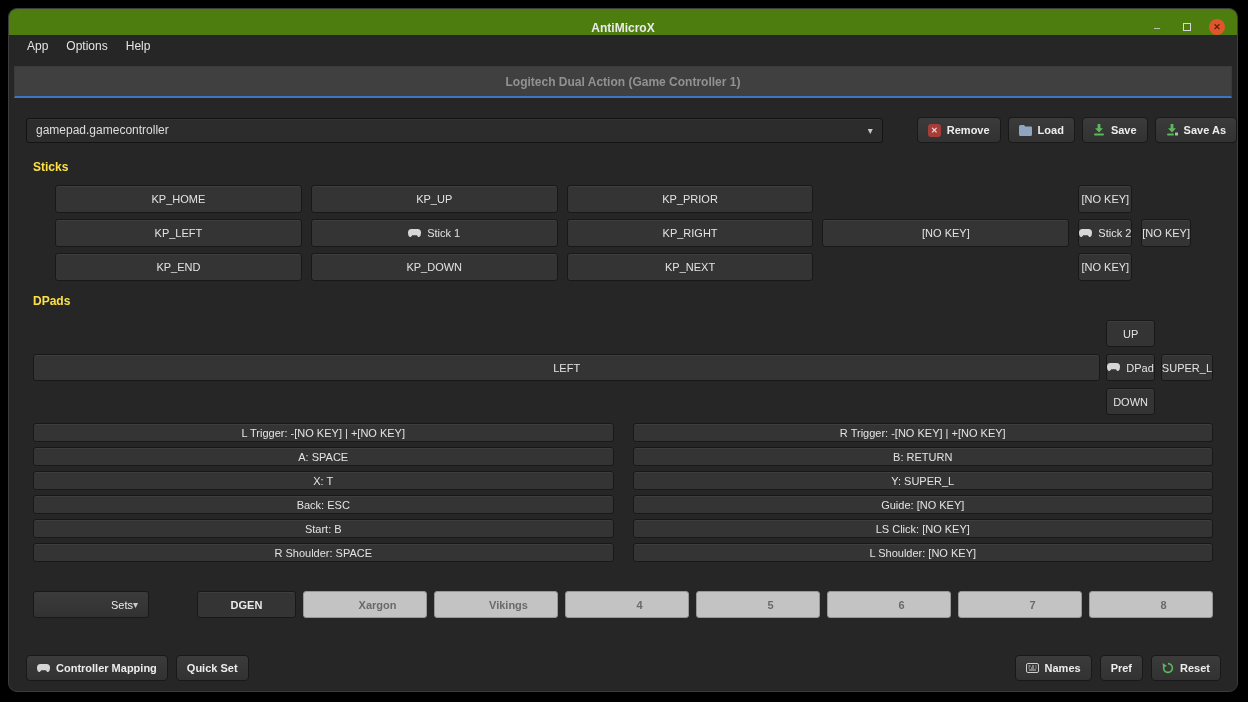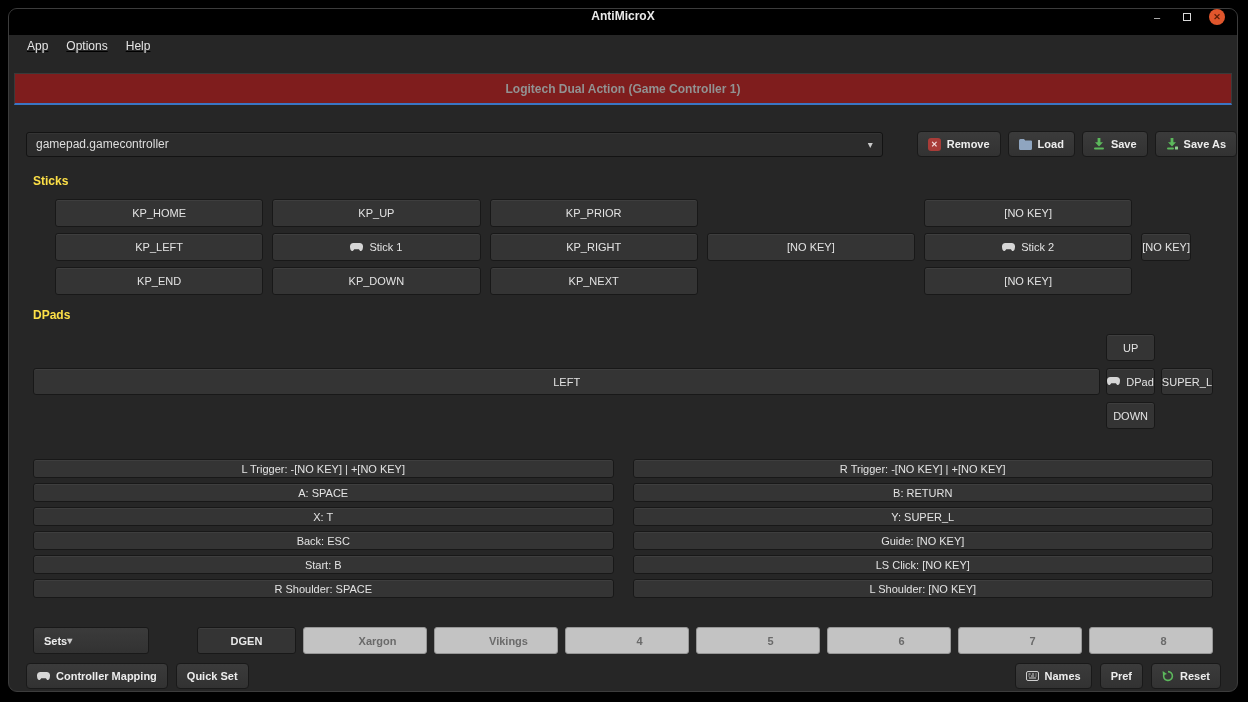--- a/index.html
+++ b/index.html
@@ -1,58 +1,58 @@
 <!DOCTYPE html>
 <html><head>
 <meta charset="utf-8">
 <style>
   * { box-sizing: border-box; margin: 0; padding: 0; }
   html,body { width:1248px; height:702px; background:#000; font-family:"Liberation Sans", sans-serif; overflow:hidden; }
   .window { position:absolute; top:8px; left:8px; width:1230px; height:684px; background:#262626; border:1px solid #3c3c3c; border-radius:9px; display:flex; flex-direction:column; overflow:hidden; }
 
   
-  .titlebar { height:26px; background:#000000; display:flex; align-items:flex-start; position:relative; flex:0 0 auto; }
+  .titlebar { height:26px; background:#4d7c0f; display:flex; align-items:flex-end; position:relative; flex:0 0 auto; }
   .title { position:absolute; left:0; right:0; text-align:center; color:#eaeaea; font-size:12px; font-weight:700; }
   .win-controls { margin-left:auto; display:flex; align-items:center; gap:14px; padding-right:12px; z-index:2; }
   .winbtn { color:#d8d8d8; font-size:11px; width:16px; height:16px; display:flex; align-items:center; justify-content:center; cursor:default; }
   .maxbox { width:8px; height:8px; border:1px solid #d8d8d8; display:inline-block; }
   .closebtn { width:16px; height:16px; border-radius:50%; background:#e0562c; display:flex; align-items:center; justify-content:center; }
   .closebtn .x { color:#5a1d06; font-size:9px; font-weight:700; line-height:1; }
 
   
-  .menubar { height:22px; display:flex; align-items:center; padding:0 10px; gap:2px; background:#262626; flex:0 0 auto;text-decoration:underline; }
+  .menubar { height:22px; display:flex; align-items:center; padding:0 10px; gap:2px; background:#262626; flex:0 0 auto; }
   .menu-item { color:#e4e4e4; font-size:12px; padding:2px 8px; border-radius:3px; }
 
   
-  .tabbar { height:32px; margin:16px 5px; background:#7f1d1d; border:1px solid #3a3a3a; border-bottom:2px solid #3a76c4; display:flex; align-items:center; justify-content:center; flex:0 0 auto; }
+  .tabbar { height:32px; margin:9px 5px; background:#404040; border:1px solid #3a3a3a; border-bottom:2px solid #3a76c4; display:flex; align-items:center; justify-content:center; flex:0 0 auto; }
   .tab { color:#929292; font-size:12px; font-weight:700; }
 
   
   .profile-row { display:flex; align-items:center; padding:10px 0 8px 17px; flex:0 0 auto; }
   .combobox { flex:1; height:25px; background:#2c2c2c; border:1px solid #131313; border-radius:3px; box-shadow: inset 0 1px 0 rgba(255,255,255,0.04); display:flex; align-items:center; justify-content:space-between; padding:0 9px; color:#dedede; font-size:12px; }
   .combo-arrow { color:#c9c9c9; font-size:10px; }
   .toolbar-buttons { display:flex; gap:7px; margin-left:34px; }
   .tbtn { height:26px; padding:0 10px; display:flex; gap:6px; align-items:center; background:linear-gradient(#3b3b3b,#323232); border:1px solid #191919; border-radius:4px; color:#ededed; font-size:11px; font-weight:600; white-space:nowrap; }
 
   
   .content { padding:0 24px; flex:1; }
   .section-heading { color:#fde047; font-size:12px; font-weight:700; margin-top:9px; height:18px; }
   .section-heading.dpads { margin-top:13px; }
 
   .mbtn { background:#343434; border:1px solid #181818; box-shadow: inset 0 1px 0 rgba(255,255,255,0.05); border-radius:3px; color:#e3e3e3; font-size:11px; display:flex; align-items:center; justify-content:center; gap:6px; cursor:default; }
 
-  .stick-grid { display:grid; grid-template-columns:repeat(5,1fr); grid-auto-rows:28px; gap:6px 9px; margin:7px 22px 0; }
+  .stick-grid { display:grid; grid-template-columns:repeat(4,1fr); grid-auto-rows:28px; gap:6px 9px; margin:7px 22px 0; }
   .dpad-grid  { display:grid; grid-template-columns:repeat(1,1fr); grid-auto-rows:27px; gap:7px 6px; margin:8px 0 0; }
 
-  .btn-list { display:flex; gap:19px; margin-top:30px; }
+  .btn-list { display:flex; gap:19px; margin-top:8px; }
   .btn-col { flex:1; display:flex; flex-direction:column; gap:5px; }
   .btn-col .mbtn { height:19px; font-size:11px; }
 
   .sets-row { display:flex; gap:7px; margin-top:29px; height:27px; }
-  .sets-dropdown { width:116px; flex:0 0 auto; display:flex; justify-content:flex-start; align-items:center; padding:0 10px; background:linear-gradient(#3b3b3b,#323232); border:1px solid #191919; border-radius:3px; color:#ededed; font-size:11px; font-weight:700; margin-right:6px; }
+  .sets-dropdown { width:116px; flex:0 0 auto; display:flex; justify-content:flex-end; align-items:center; padding:0 10px; background:linear-gradient(#3b3b3b,#323232); border:1px solid #191919; border-radius:3px; color:#ededed; font-size:11px; font-weight:400; margin-right:6px; }
   .set-btn { flex:1; border-radius:3px; font-size:11px; font-weight:600; display:flex; align-items:center; justify-content:center; }
   .set-btn.active { background:#343434; border:1px solid #181818; color:#eaeaea; box-shadow: inset 0 1px 0 rgba(255,255,255,0.05); margin-left: 35px; }
   .set-btn.flat { background:#c3c3c3; border:1px solid #979797; color:#6a6a6a;padding-left:25px; }
 
   .bottom-bar { display:flex; align-items:center; gap:8px; padding:9px 16px 10px 17px; flex:0 0 auto;justify-content:flex-end; }
   .bbtn { height:26px; padding:0 10px; display:flex; gap:6px; align-items:center; background:linear-gradient(#3b3b3b,#323232); border:1px solid #191919; border-radius:4px; color:#ededed; font-size:11px; font-weight:600; white-space:nowrap; }
   .spacer { flex:1; }
 
   .icon-remove { width:13px; height:13px; background:#a83c38; border-radius:3px; color:#f2dcdc; font-size:8px; line-height:13px; text-align:center; font-weight:700; }
   svg.ic { display:block; }

